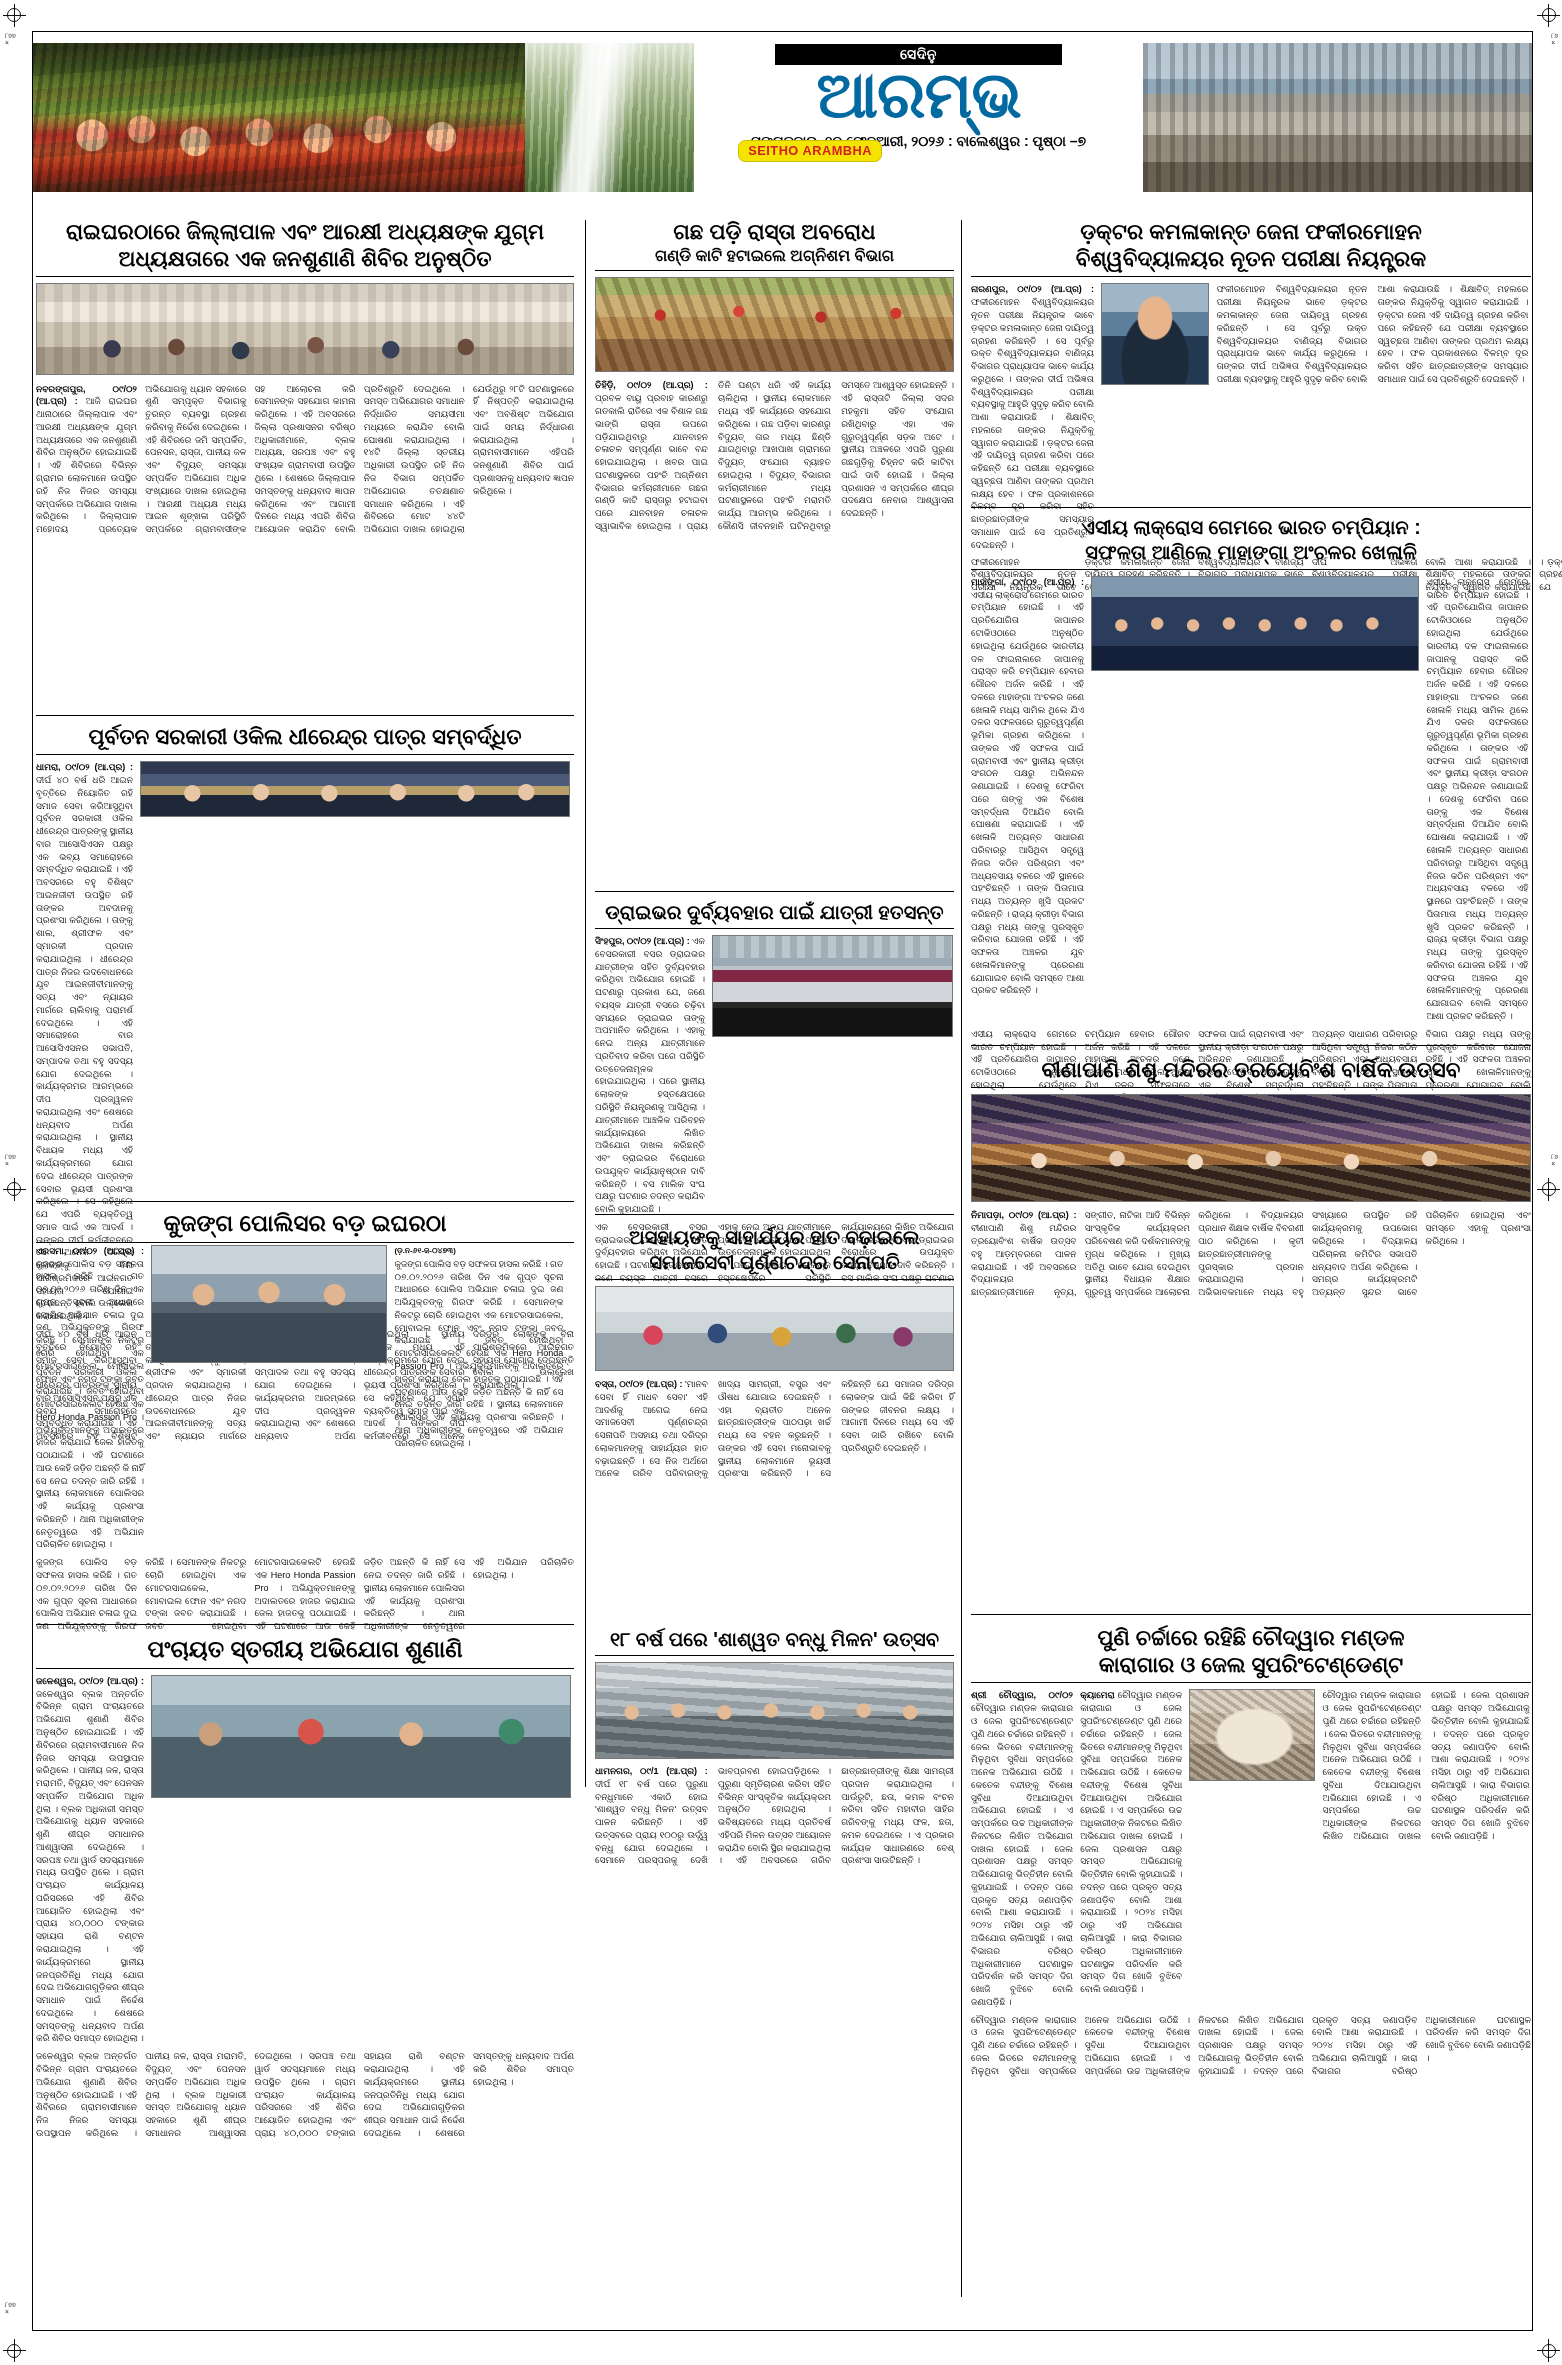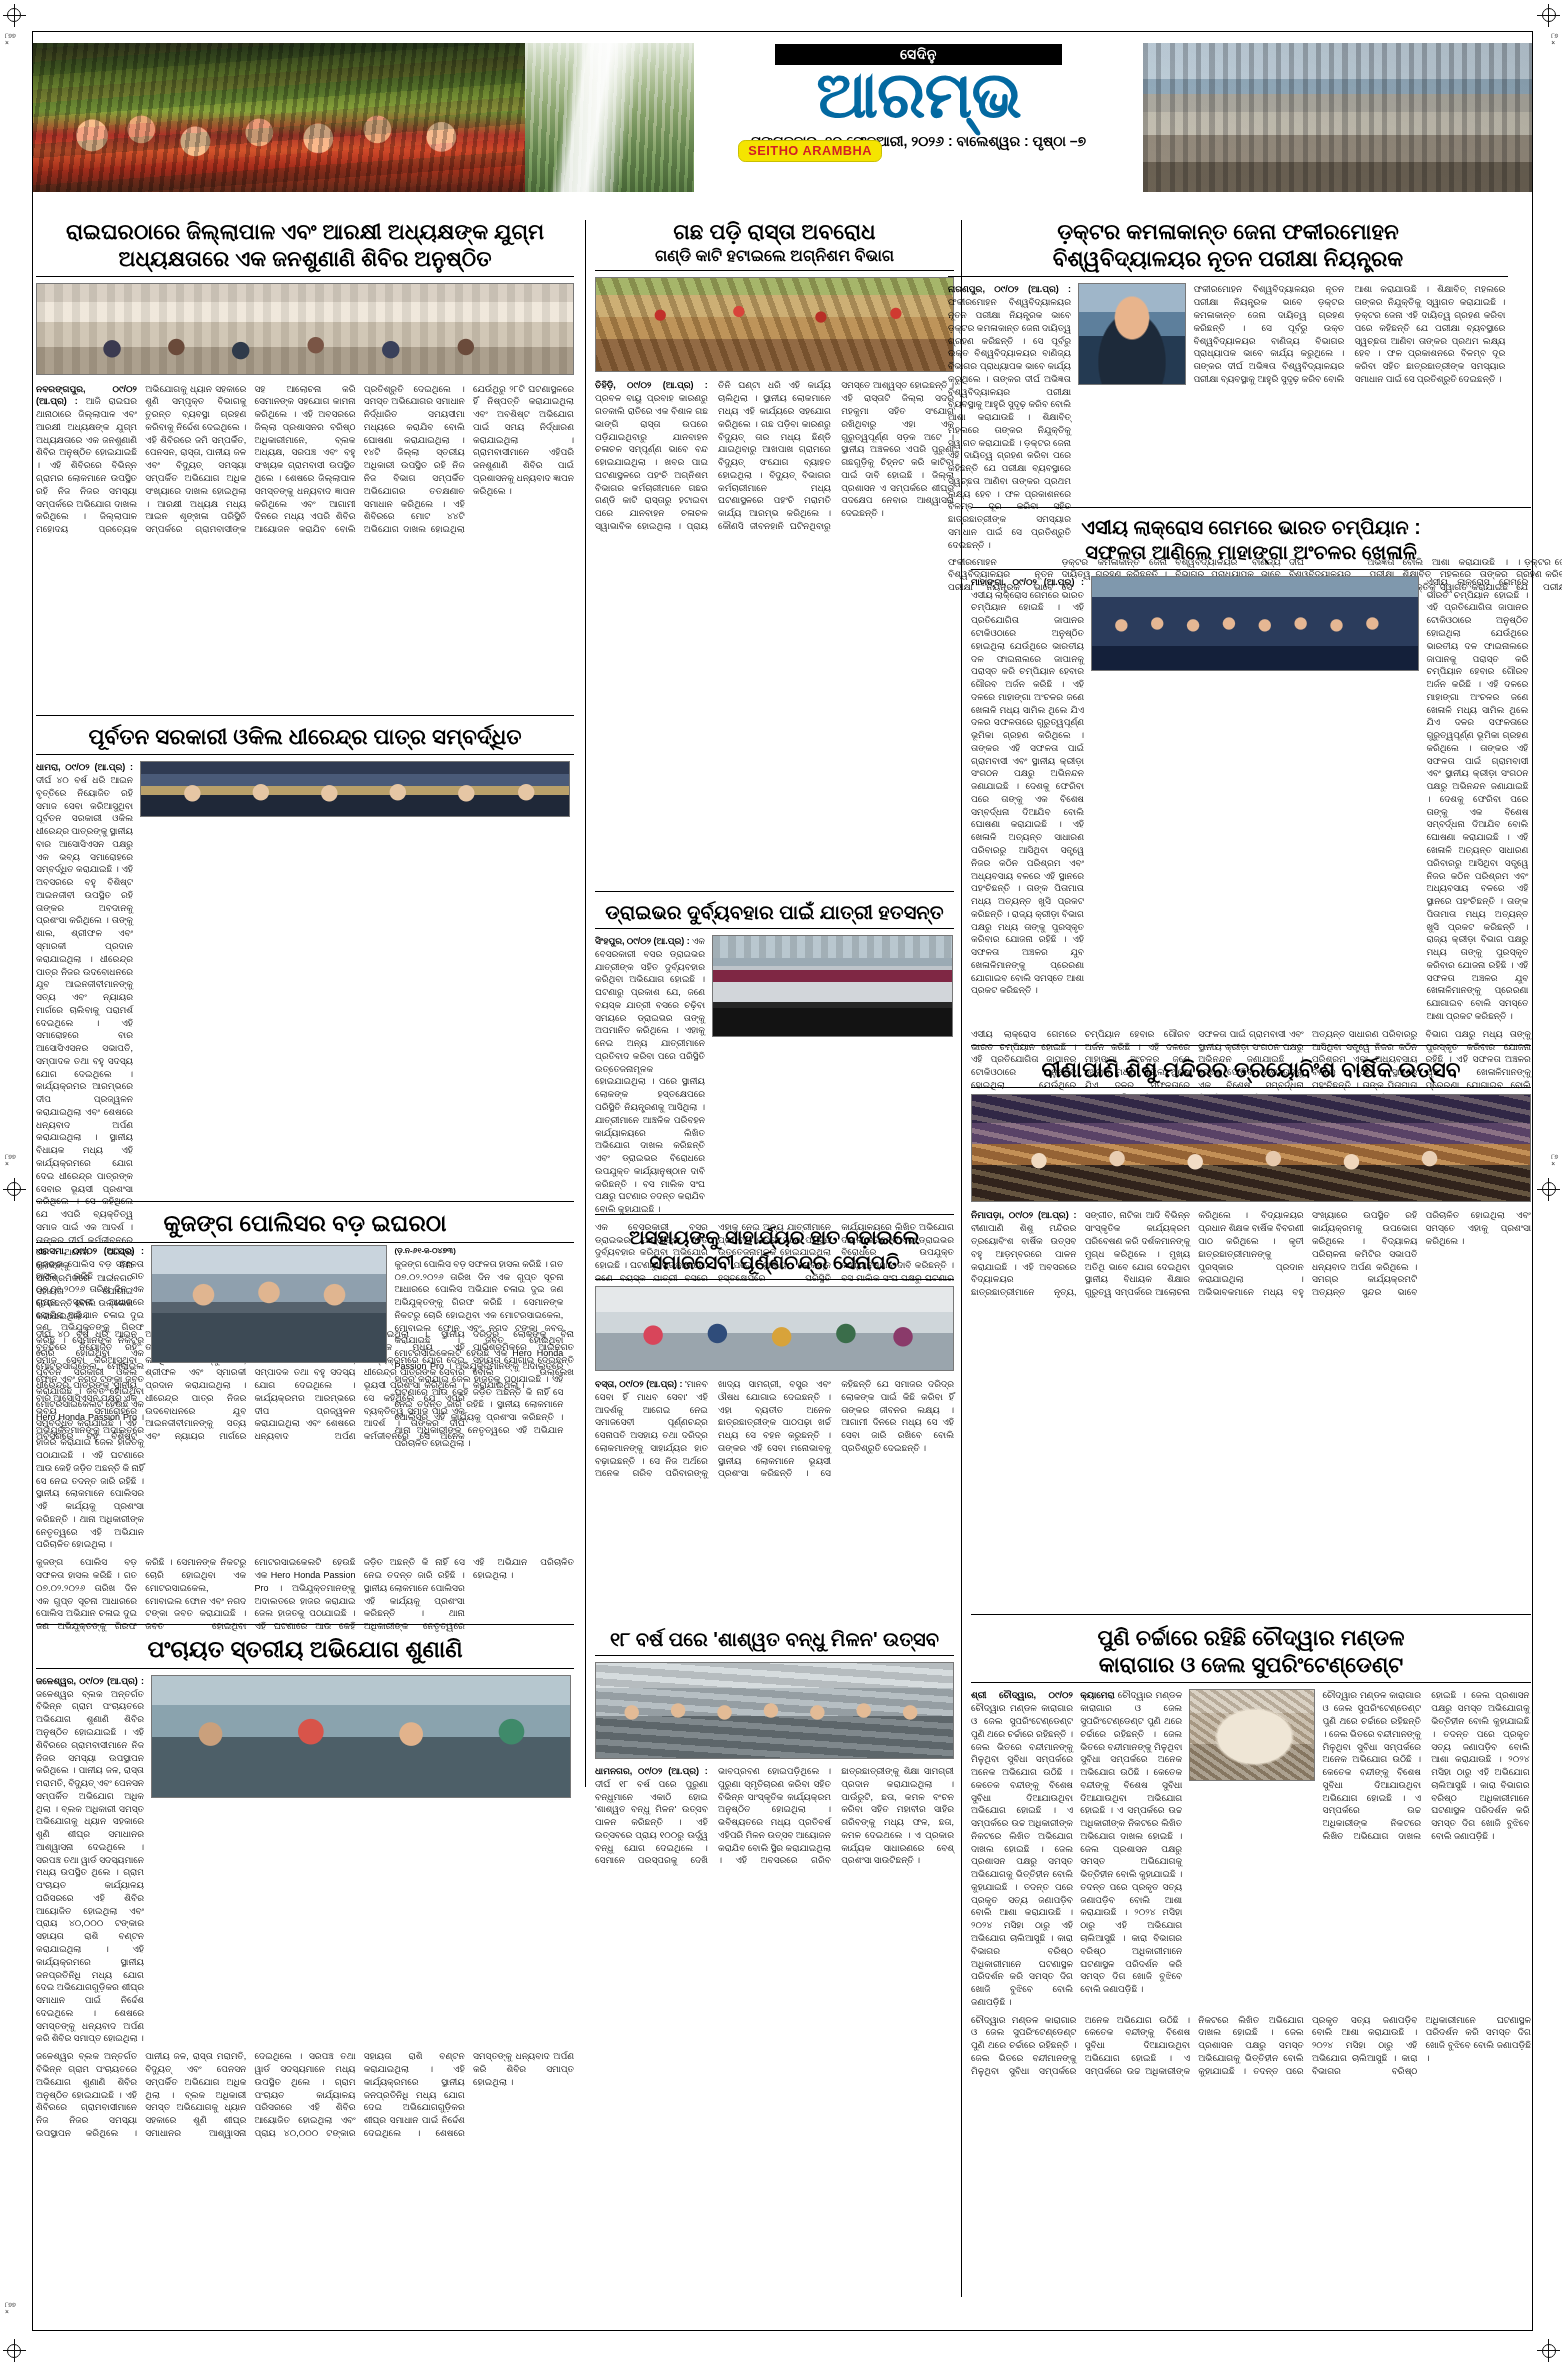--- a/index.html
+++ b/index.html
@@ -514,26 +514,26 @@
     </div>
   </div>
 
   <div class="hrule" style="left:595px;top:1721px;width:359px;"></div>
 
   <div class="blk" style="left:595px;top:1629px;width:359px;">
     <div class="hl h3">୧୮ ବର୍ଷ ପରେ 'ଶାଶ୍ୱତ ବନ୍ଧୁ ମିଳନ' ଉତ୍ସବ</div>
     <div class="hrule" style="position:relative;margin-top:4.1px;width:100%;"></div>
     <div class="photo ph-group" style="margin-top:6.1px;width:100%;height:97px;"></div>
     <div class="body col3" style="margin-top:6.1px;height:420px;">
-      <span class="dl">ଧାମନଗର, ୦୯/୦୨ (ଆ.ପ୍ର) :</span>
+      <span class="dl">ଧାମନଗର, ୦୯/1 (ଆ.ପ୍ର) :</span>
       <span>ଦୀର୍ଘ ୧୮ ବର୍ଷ ପରେ ପୁରୁଣା ବନ୍ଧୁମାନେ ଏକାଠି ହୋଇ 'ଶାଶ୍ୱତ ବନ୍ଧୁ ମିଳନ' ଉତ୍ସବ ପାଳନ କରିଛନ୍ତି । ଏହି ଉତ୍ସବରେ ପ୍ରାୟ ୧୦୦ରୁ ଊର୍ଦ୍ଧ୍ୱ ବନ୍ଧୁ ଯୋଗ ଦେଇଥିଲେ । ସେମାନେ ପରସ୍ପରକୁ ଦେଖି ଭାବପ୍ରବଣ ହୋଇପଡ଼ିଥିଲେ । ପୁରୁଣା ସ୍ମୃତିଚାରଣ କରିବା ସହିତ ବିଭିନ୍ନ ସାଂସ୍କୃତିକ କାର୍ଯ୍ୟକ୍ରମ ଅନୁଷ୍ଠିତ ହୋଇଥିଲା । ଭବିଷ୍ୟତରେ ମଧ୍ୟ ପ୍ରତିବର୍ଷ ଏହିପରି ମିଳନ ଉତ୍ସବ ଆୟୋଜନ କରାଯିବ ବୋଲି ସ୍ଥିର କରାଯାଇଥିଲା । ଏହି ଅବସରରେ ଗରିବ ଛାତ୍ରଛାତ୍ରୀଙ୍କୁ ଶିକ୍ଷା ସାମଗ୍ରୀ ପ୍ରଦାନ କରାଯାଇଥିଲା । ପାଉଁରୁଟି, ଛତା, କମଳ ବଂଚନ କରିବା ସହିତ ମହାବୀର ସାହିର ଗରିବଙ୍କୁ ମଧ୍ୟ ଫଳ, ଛତା, କମଳ ଦେଇଥଲେ । ଏ ପ୍ରକାର କାର୍ଯ୍ୟକ ସାଧାରଣରେ ବେଶ୍ ପ୍ରଶଂସା ସାଉଟିଛନ୍ତି ।</span>
     </div>
   </div>
 
-  <div class="blk" style="left:948px;top:220px;width:560px;">
+  <div class="blk" style="left:971px;top:220px;width:560px;">
     <div class="hl h2">ଡ଼କ୍ଟର କମଳାକାନ୍ତ ଜେନା ଫକୀରମୋହନ</div>
     <div class="hl h2" style="margin-top:3.1px;">ବିଶ୍ୱବିଦ୍ୟାଳୟର ନୂତନ ପରୀକ୍ଷା ନିୟନ୍ତ୍ରକ</div>
     <div class="hrule" style="position:relative;margin-top:5.1px;width:100%;"></div>
     <div style="display:flex;gap:7.2px;margin-top:6.1px;">
       <div class="body" style="width:123px;">
         <span class="dl">ନାରଣପୁର, ୦୯/୦୨ (ଆ.ପ୍ର) :</span>
         <span>ଫକୀରମୋହନ ବିଶ୍ୱବିଦ୍ୟାଳୟର ନୂତନ ପରୀକ୍ଷା ନିୟନ୍ତ୍ରକ ଭାବେ ଡ଼କ୍ଟର କମଳାକାନ୍ତ ଜେନା ଦାୟିତ୍ୱ ଗ୍ରହଣ କରିଛନ୍ତି । ସେ ପୂର୍ବରୁ ଉକ୍ତ ବିଶ୍ୱବିଦ୍ୟାଳୟର ବାଣିଜ୍ୟ ବିଭାଗର ପ୍ରାଧ୍ୟାପକ ଭାବେ କାର୍ଯ୍ୟ କରୁଥିଲେ । ତାଙ୍କର ଦୀର୍ଘ ଅଭିଜ୍ଞତା ବିଶ୍ୱବିଦ୍ୟାଳୟର ପରୀକ୍ଷା ବ୍ୟବସ୍ଥାକୁ ଆହୁରି ସୁଦୃଢ଼ କରିବ ବୋଲି ଆଶା କରାଯାଉଛି । ଶିକ୍ଷାବିତ୍ ମହଲରେ ତାଙ୍କର ନିଯୁକ୍ତିକୁ ସ୍ୱାଗତ କରାଯାଇଛି । ଡ଼କ୍ଟର ଜେନା ଏହି ଦାୟିତ୍ୱ ଗ୍ରହଣ କରିବା ପରେ କହିଛନ୍ତି ଯେ ପରୀକ୍ଷା ବ୍ୟବସ୍ଥାରେ ସ୍ୱଚ୍ଛତା ଆଣିବା ତାଙ୍କର ପ୍ରଥମ ଲକ୍ଷ୍ୟ ହେବ । ଫଳ ପ୍ରକାଶନରେ ବିଳମ୍ବ ଦୂର କରିବା ସହିତ ଛାତ୍ରଛାତ୍ରୀଙ୍କ ସମସ୍ୟାର ସମାଧାନ ପାଇଁ ସେ ପ୍ରତିଶ୍ରୁତି ଦେଇଛନ୍ତି ।</span>
       </div>
       <div class="photo ph-portrait" style="width:108px;height:102px;"></div>
       <div class="body col2" style="width:312px;">

